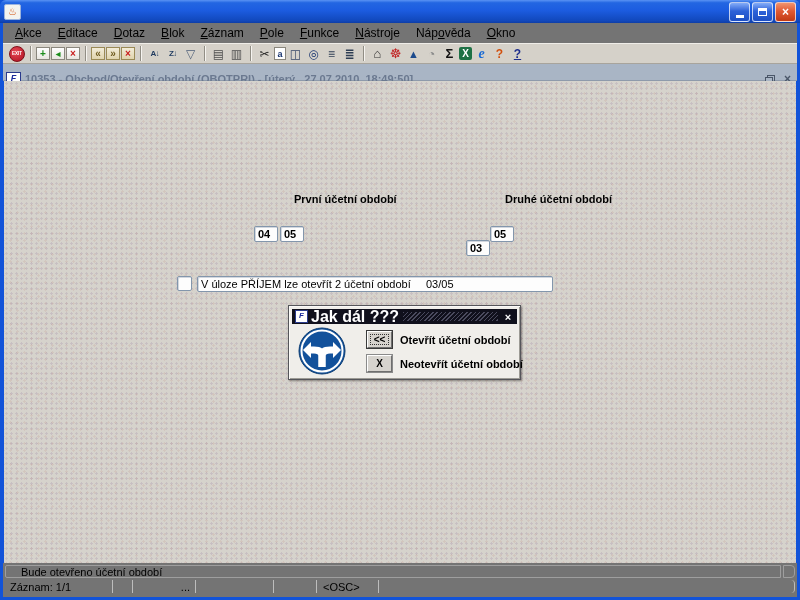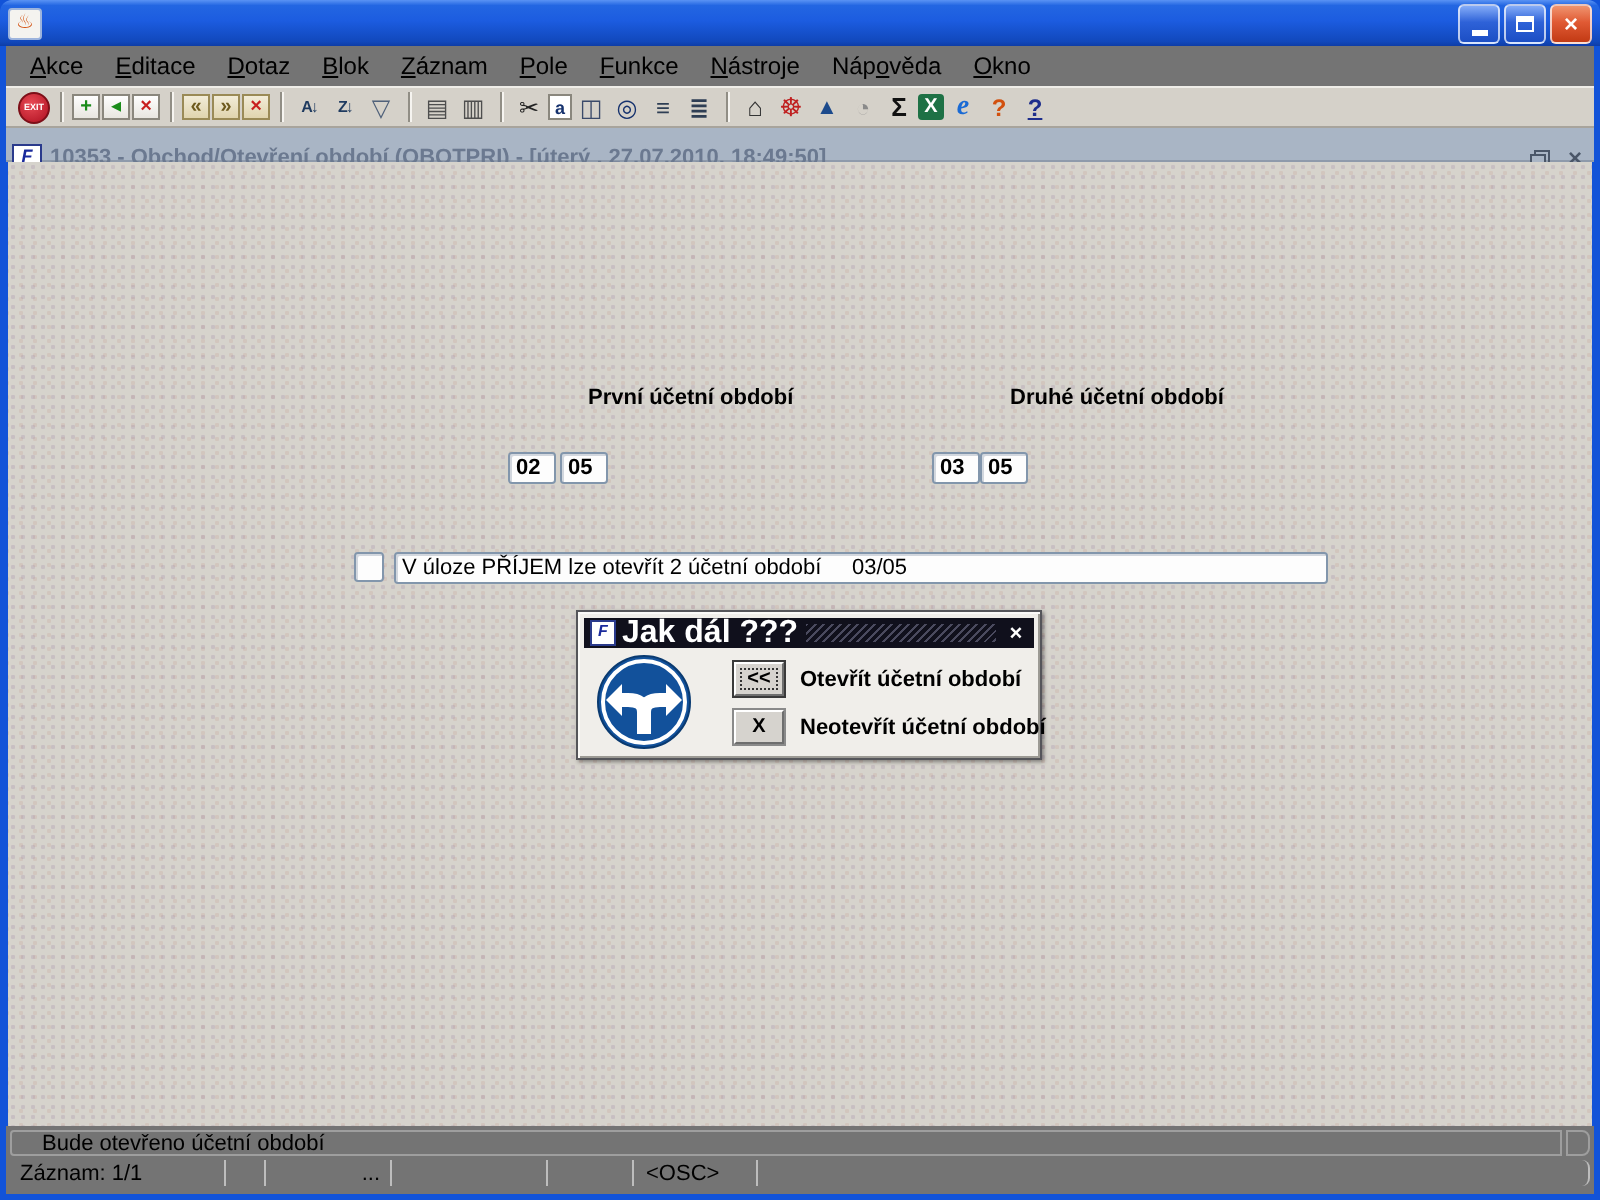--- a/index.html
+++ b/index.html
@@ -93,21 +93,21 @@
   .navdot{width:8px;height:8px;border-radius:50%;border:1px solid #55677f;flex:none;margin-right:2px;
     background:radial-gradient(circle at 35% 35%,#aebdd2,#5f7390);box-sizing:border-box;}
 
   .lbl{position:absolute;font-size:11px;font-weight:bold;color:#000;white-space:nowrap;}
   .fld{position:absolute;background:#fdfdfd;border:1px solid #8296ac;border-radius:2px;
     font-size:11px;color:#000;display:flex;align-items:center;padding-left:3px;box-sizing:border-box;
     box-shadow:inset 1px 1px 0 #d2d7de;}
   .fld.num{width:24px;height:16px;font-weight:bold;}
   .checkbox{position:absolute;left:173px;top:195px;width:15px;height:15px;background:#fdfdfd;
     border:1px solid #8296ac;border-radius:2px;box-sizing:border-box;box-shadow:inset 1px 1px 0 #d2d7de;}
-  .msgfld{left:193px;top:195px;width:467px;height:16px;white-space:pre;}
+  .msgfld{left:193px;top:195px;width:356px;height:16px;white-space:pre;}
 
   
   .dialog{position:absolute;left:284px;top:224px;width:233px;height:75px;background:#f0eeea;
     border:1px solid #55555a;box-shadow:1px 1px 2px rgba(0,0,0,.4),inset 1px 1px 0 #fbfaf8,inset -1px -1px 0 #9c9a94;
     box-sizing:border-box;}
   .dlg-tb{position:absolute;left:3px;top:3px;right:3px;height:15px;background:#10101c;
     display:flex;align-items:center;padding:0 3px;box-sizing:border-box;}
   .dlg-tb .ifis-logo{width:11px;height:11px;margin-right:3px;font-size:8px;line-height:9px;}
   .dlg-title{color:#fff;font-size:16px;font-weight:bold;white-space:nowrap;}
   .dlg-tex{flex:1;height:9px;margin:0 4px;
@@ -211,23 +211,23 @@
     <span class="mdi-title" data-name="mdi-window-title">10353 - Obchod/Otevření období (OBOTPRI) - [úterý , 27.07.2010, 18:49:50]</span>
     <span class="restore-glyph" data-name="mdi-restore-button"></span>
     <span class="mdi-close" data-name="mdi-close-button">×</span>
   </div>
 
   <div class="content" data-name="form-canvas">
 
     <div class="lbl" style="left:251px;top:112px;margin-left:39px;" data-name="first-period-label">První účetní období</div>
     <div class="lbl" style="left:473px;top:112px;padding-left:28px;" data-name="second-period-label">Druhé účetní období</div>
 
-    <div class="fld num" style="left:250px;top:145px;" data-name="first-period-month-field">02</div>
+    <div class="fld num" style="left:250px;top:145px;" data-name="first-period-month-field">04</div>
     <div class="fld num" style="left:276px;top:145px;" data-name="first-period-year-field">05</div>
-    <div class="fld num" style="left:462px;top:145px;" data-name="second-period-month-field">03</div>
+    <div class="fld num" style="left:462px;top:159px;" data-name="second-period-month-field">03</div>
     <div class="fld num" style="left:486px;top:145px;" data-name="second-period-year-field">05</div>
 
     <div class="checkbox" data-name="message-checkbox"></div>
     <div class="fld msgfld" data-name="message-field">V úloze PŘÍJEM lze otevřít 2 účetní období     03/05</div>
 
     <div class="dialog" data-name="alert-dialog">
       <div class="dlg-tb" data-name="dialog-titlebar">
         <span class="ifis-logo" data-name="ifis-logo-icon"></span>
         <span class="dlg-title" data-name="dialog-title">Jak dál ???</span>
         <span class="dlg-tex" data-name="dialog-titlebar-texture"></span>

